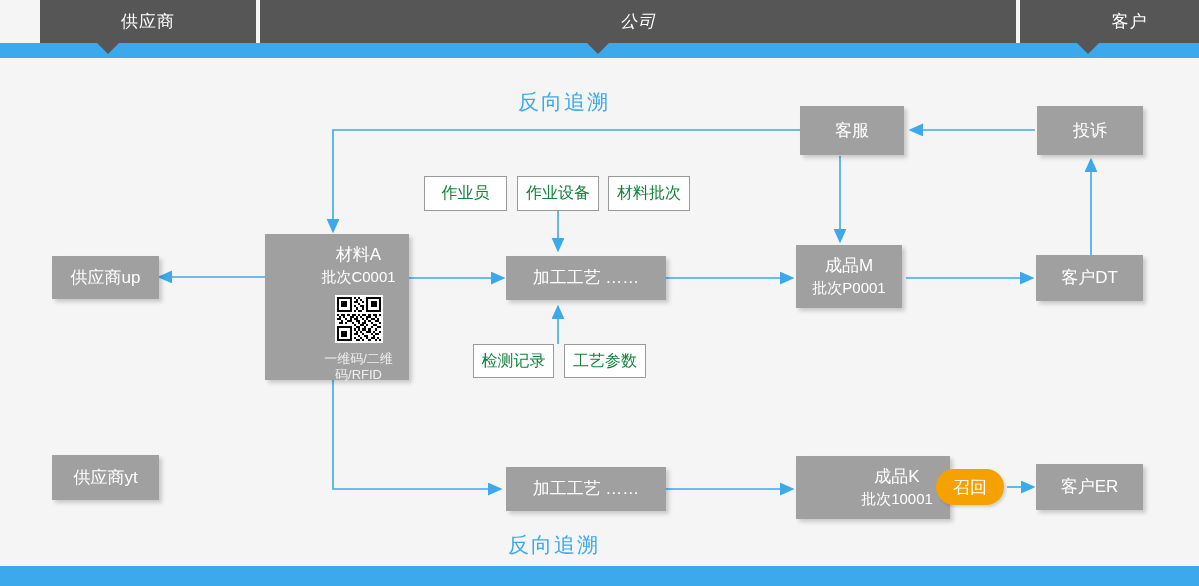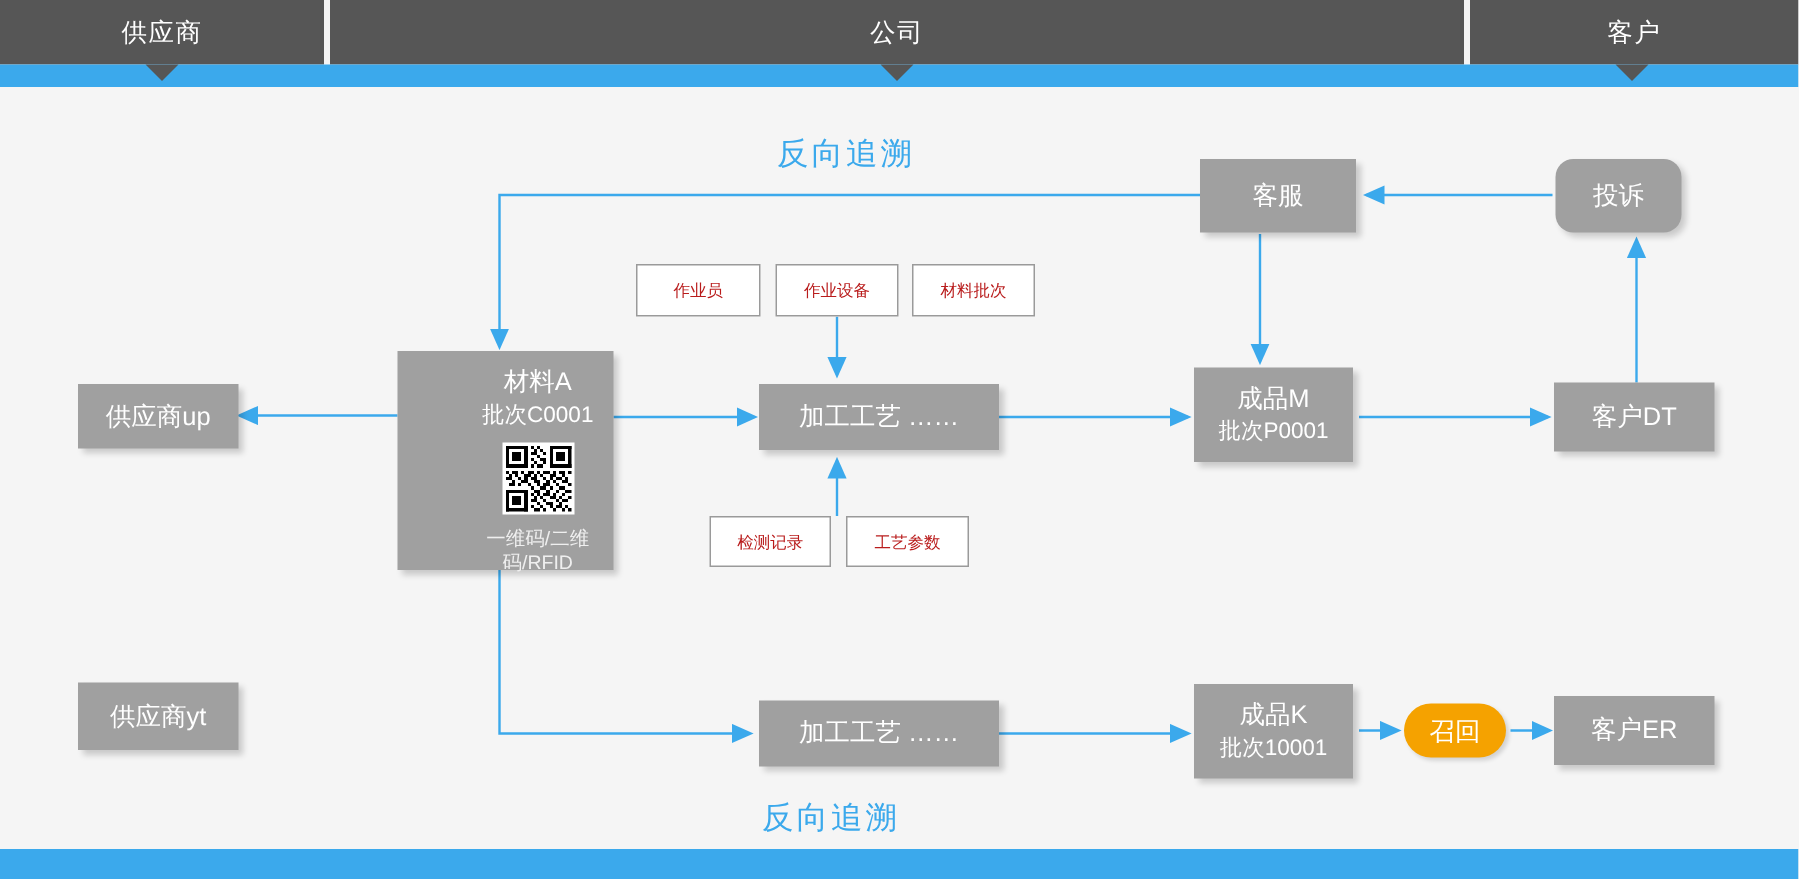--- a/index.html
+++ b/index.html
@@ -12,20 +12,21 @@
   }
   #stage{position:relative;width:1199px;height:586px;overflow:hidden;background:#f5f5f5;}
 
   
   .hdr{position:absolute;top:0;left:0;width:1199px;height:43px;}
   .hdr-col{
     position:absolute;top:0;height:43px;background:#565656;
     color:#ffffff;font-size:17px;
     display:flex;align-items:center;justify-content:center;
     letter-spacing:1px;
+    margin-left:40px;
   }
   .hdr-bar{
     position:absolute;top:43px;left:0;width:1199px;height:15px;background:#3ba9ec;
   }
   .hdr-tri{
     position:absolute;top:43px;width:0;height:0;
     border-left:11px solid transparent;border-right:11px solid transparent;
     border-top:11px solid #565656;
   }
   .foot-bar{
@@ -38,21 +39,21 @@
     box-shadow:3px 3px 4px rgba(0,0,0,0.18);
     display:flex;flex-direction:column;align-items:center;justify-content:center;
     text-align:center;line-height:1.25;
   }
   .gbox .t1{font-size:17px;}
   .gbox .t2{font-size:15px;margin-top:3px;}
   .gbox .t3{font-size:13px;color:#efefef;}
 
   .wbox{
     position:absolute;background:#ffffff;border:1px solid #9a9a9a;
-    color:#b91c1c;font-size:11px;
+    color:#15803d;font-size:16px;
     display:flex;align-items:center;justify-content:center;
     box-sizing:border-box;
   }
 
   .pill{
     position:absolute;background:#f5a200;color:#ffffff;border-radius:19px;
     font-size:17px;display:flex;align-items:center;justify-content:center;
     box-shadow:2px 2px 3px rgba(0,0,0,0.15);
   }
 
@@ -70,21 +71,21 @@
 </style>
 </head>
 <body>
 
 <div id="stage">
 
   <div class="hdr">
     <div class="hdr-col" style="left:0px;width:216px;">
       <span>供应商</span>
     </div>
-    <div class="hdr-col" style="left:220px;width:756px;">
+    <div class="hdr-col" style="left:220px;width:756px;font-style:italic;">
       <span>公司</span>
     </div>
     <div class="hdr-col" style="left:980px;width:219px;">
       <span>客户</span>
     </div>
   </div>
   <div class="hdr-bar"></div>
   <div class="hdr-tri" style="left:97px;"></div>
   <div class="hdr-tri" style="left:587px;"></div>
   <div class="hdr-tri" style="left:1077px;"></div>
@@ -267,38 +268,38 @@
     <span>检测记录</span>
   </div>
   <div class="wbox" style="left:564px;top:344px;width:82px;height:34px;">
     <span>工艺参数</span>
   </div>
 
   <div class="gbox" style="left:800px;top:106px;width:104px;height:49px;">
     <span class="t1">客服</span>
   </div>
 
-  <div class="gbox" style="left:1037px;top:106px;width:84px;height:49px;border-radius:12px;">
+  <div class="gbox" style="left:1037px;top:106px;width:106px;height:49px;">
     <span class="t1">投诉</span>
   </div>
 
   <div class="gbox" style="left:796px;top:245px;width:106px;height:63px;text-align:center;">
     <span class="t1">成品M</span>
     <span class="t2">批次P0001</span>
   </div>
 
   <div class="gbox" style="left:1036px;top:255px;width:107px;height:46px;">
     <span class="t1">客户DT</span>
   </div>
 
   <div class="gbox" style="left:506px;top:467px;width:160px;height:44px;">
     <span class="t1">加工工艺  ……</span>
   </div>
 
-  <div class="gbox" style="left:796px;top:456px;width:106px;height:63px;">
+  <div class="gbox" style="left:796px;top:456px;width:106px;height:63px;padding-left:48px;">
     <span class="t1">成品K</span>
     <span class="t2">批次10001</span>
   </div>
 
   <div class="pill" style="left:936px;top:469px;width:68px;height:36px;">
     <span>召回</span>
   </div>
 
   <div class="gbox" style="left:1036px;top:464px;width:107px;height:46px;">
     <span class="t1">客户ER</span>

